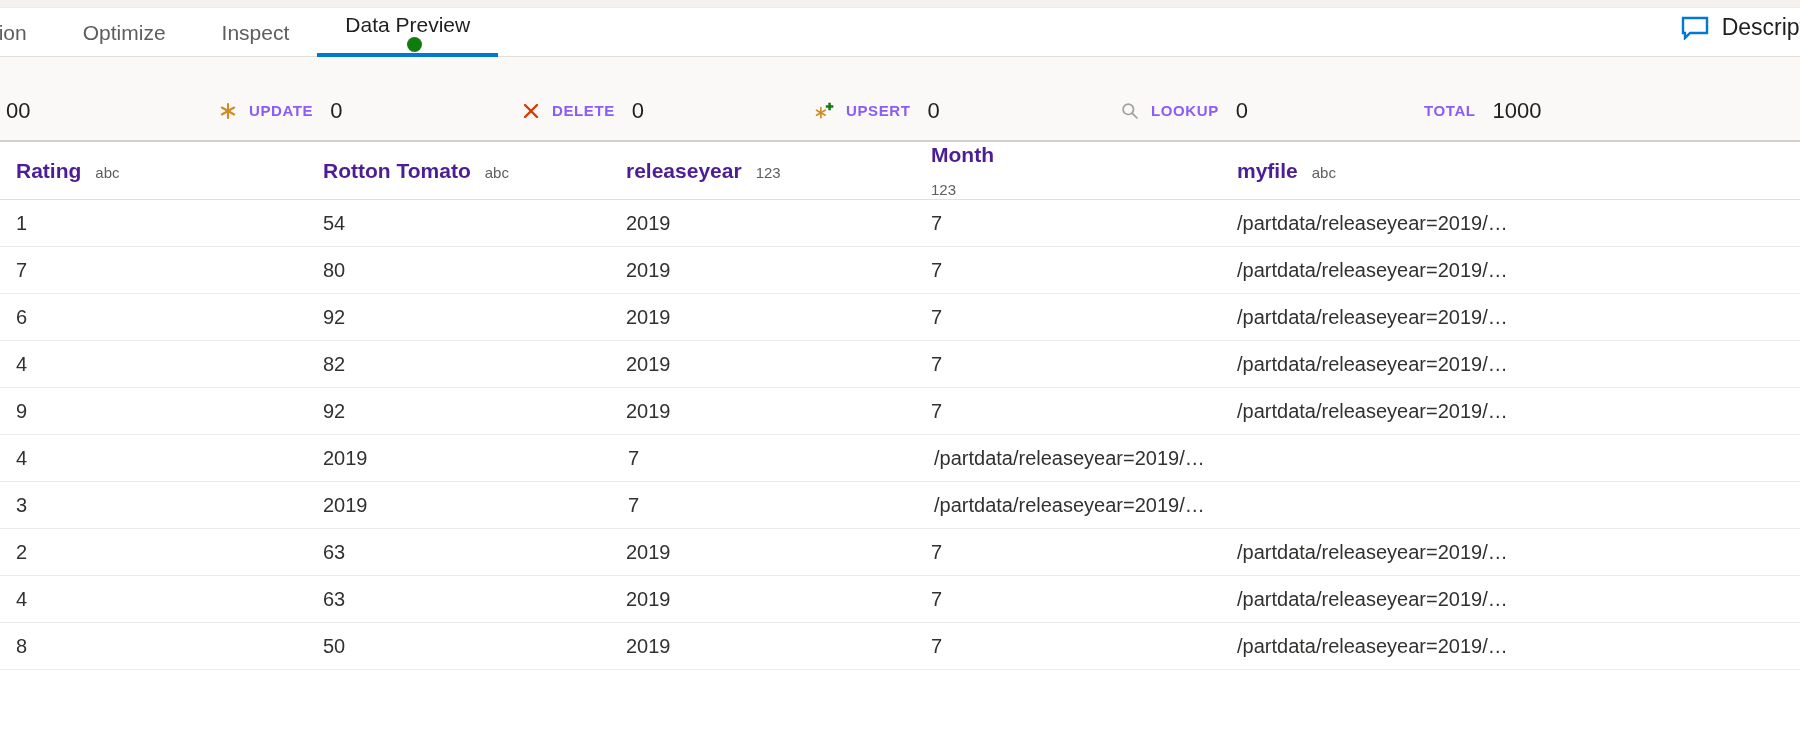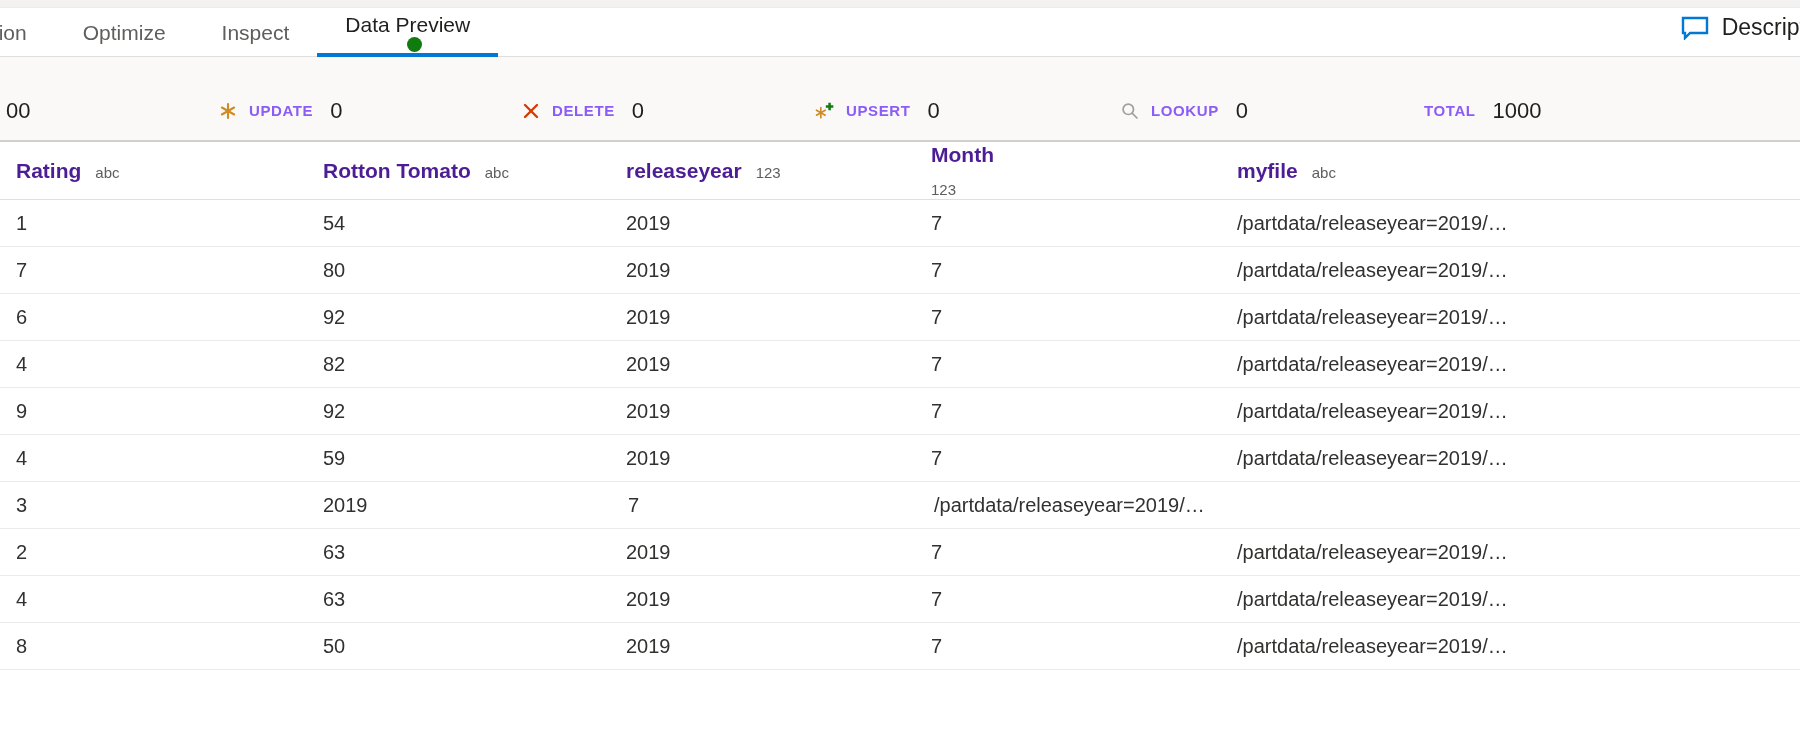--- a/index.html
+++ b/index.html
@@ -295,21 +295,20 @@
       </div>
       <div class="grid-row">
         <div class="cell c0">9</div>
         <div class="cell c1">92</div>
         <div class="cell c2">2019</div>
         <div class="cell c3">7</div>
         <div class="cell c4">/partdata/releaseyear=2019/…</div>
       </div>
       <div class="grid-row">
         <div class="cell c0">4</div>
-        <div class="cell c1">59</div>
         <div class="cell c2">2019</div>
         <div class="cell c3">7</div>
         <div class="cell c4">/partdata/releaseyear=2019/…</div>
       </div>
       <div class="grid-row">
         <div class="cell c0">3</div>
         <div class="cell c2">2019</div>
         <div class="cell c3">7</div>
         <div class="cell c4">/partdata/releaseyear=2019/…</div>
       </div>

